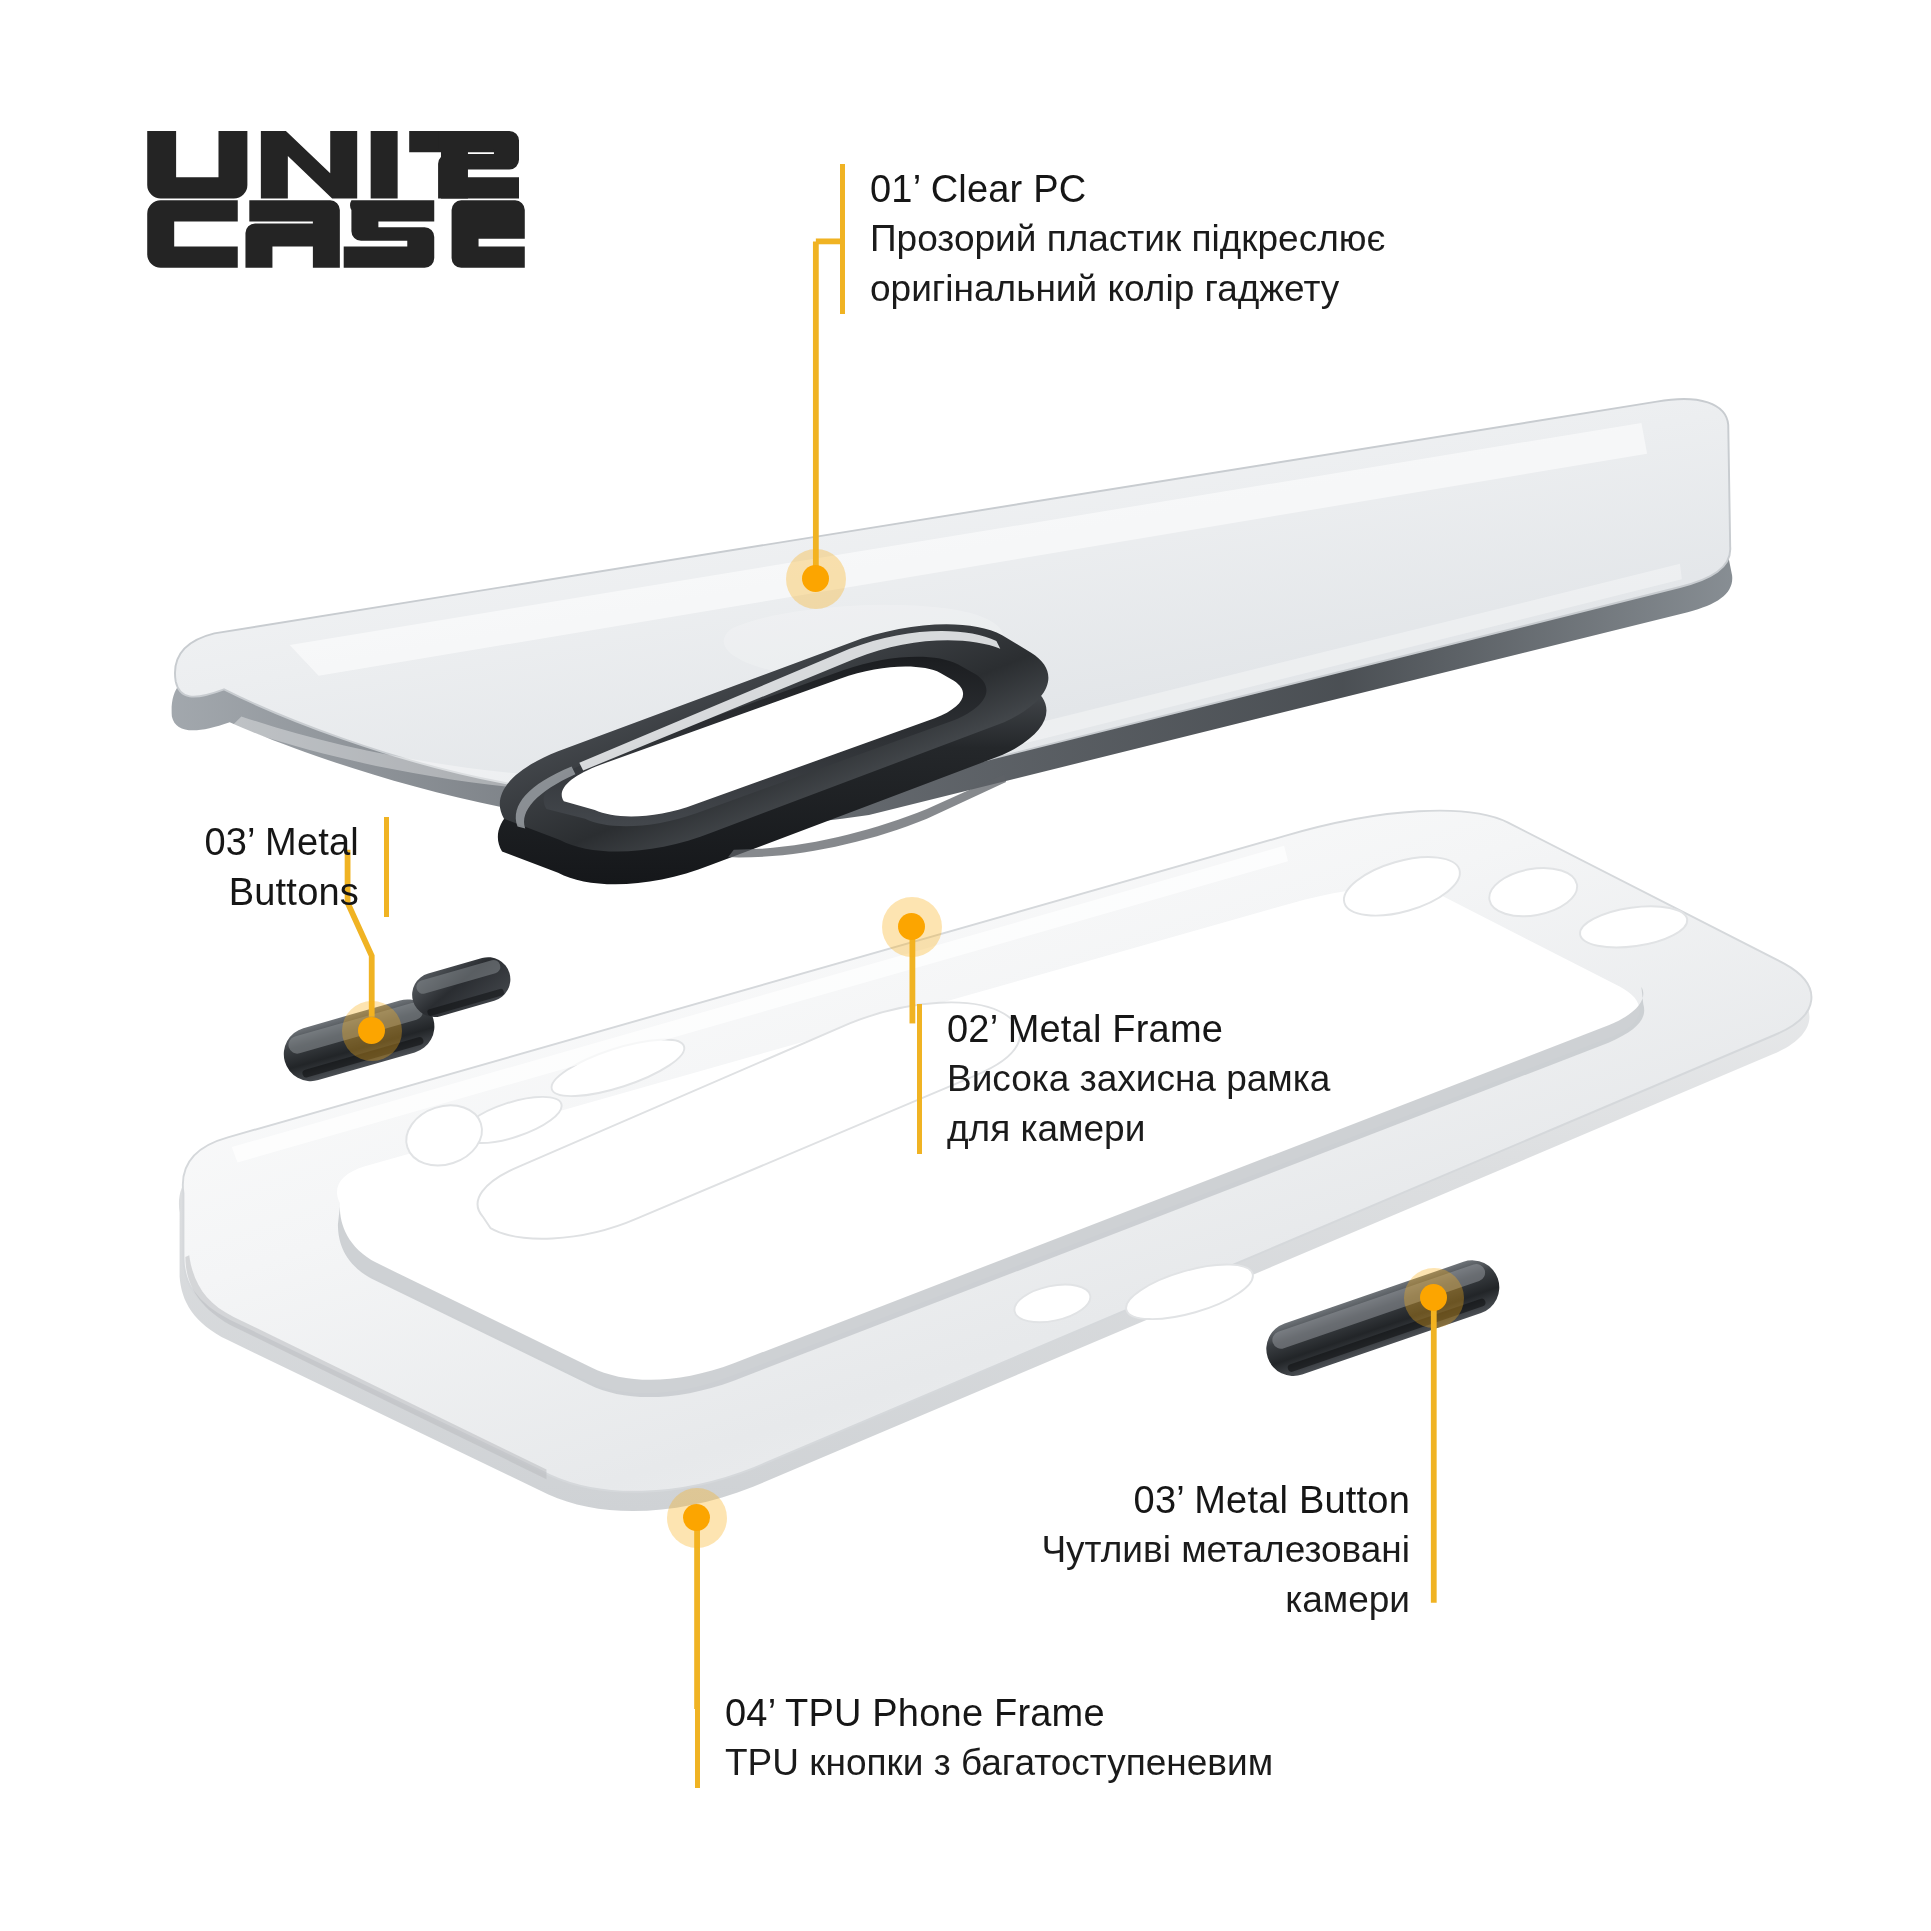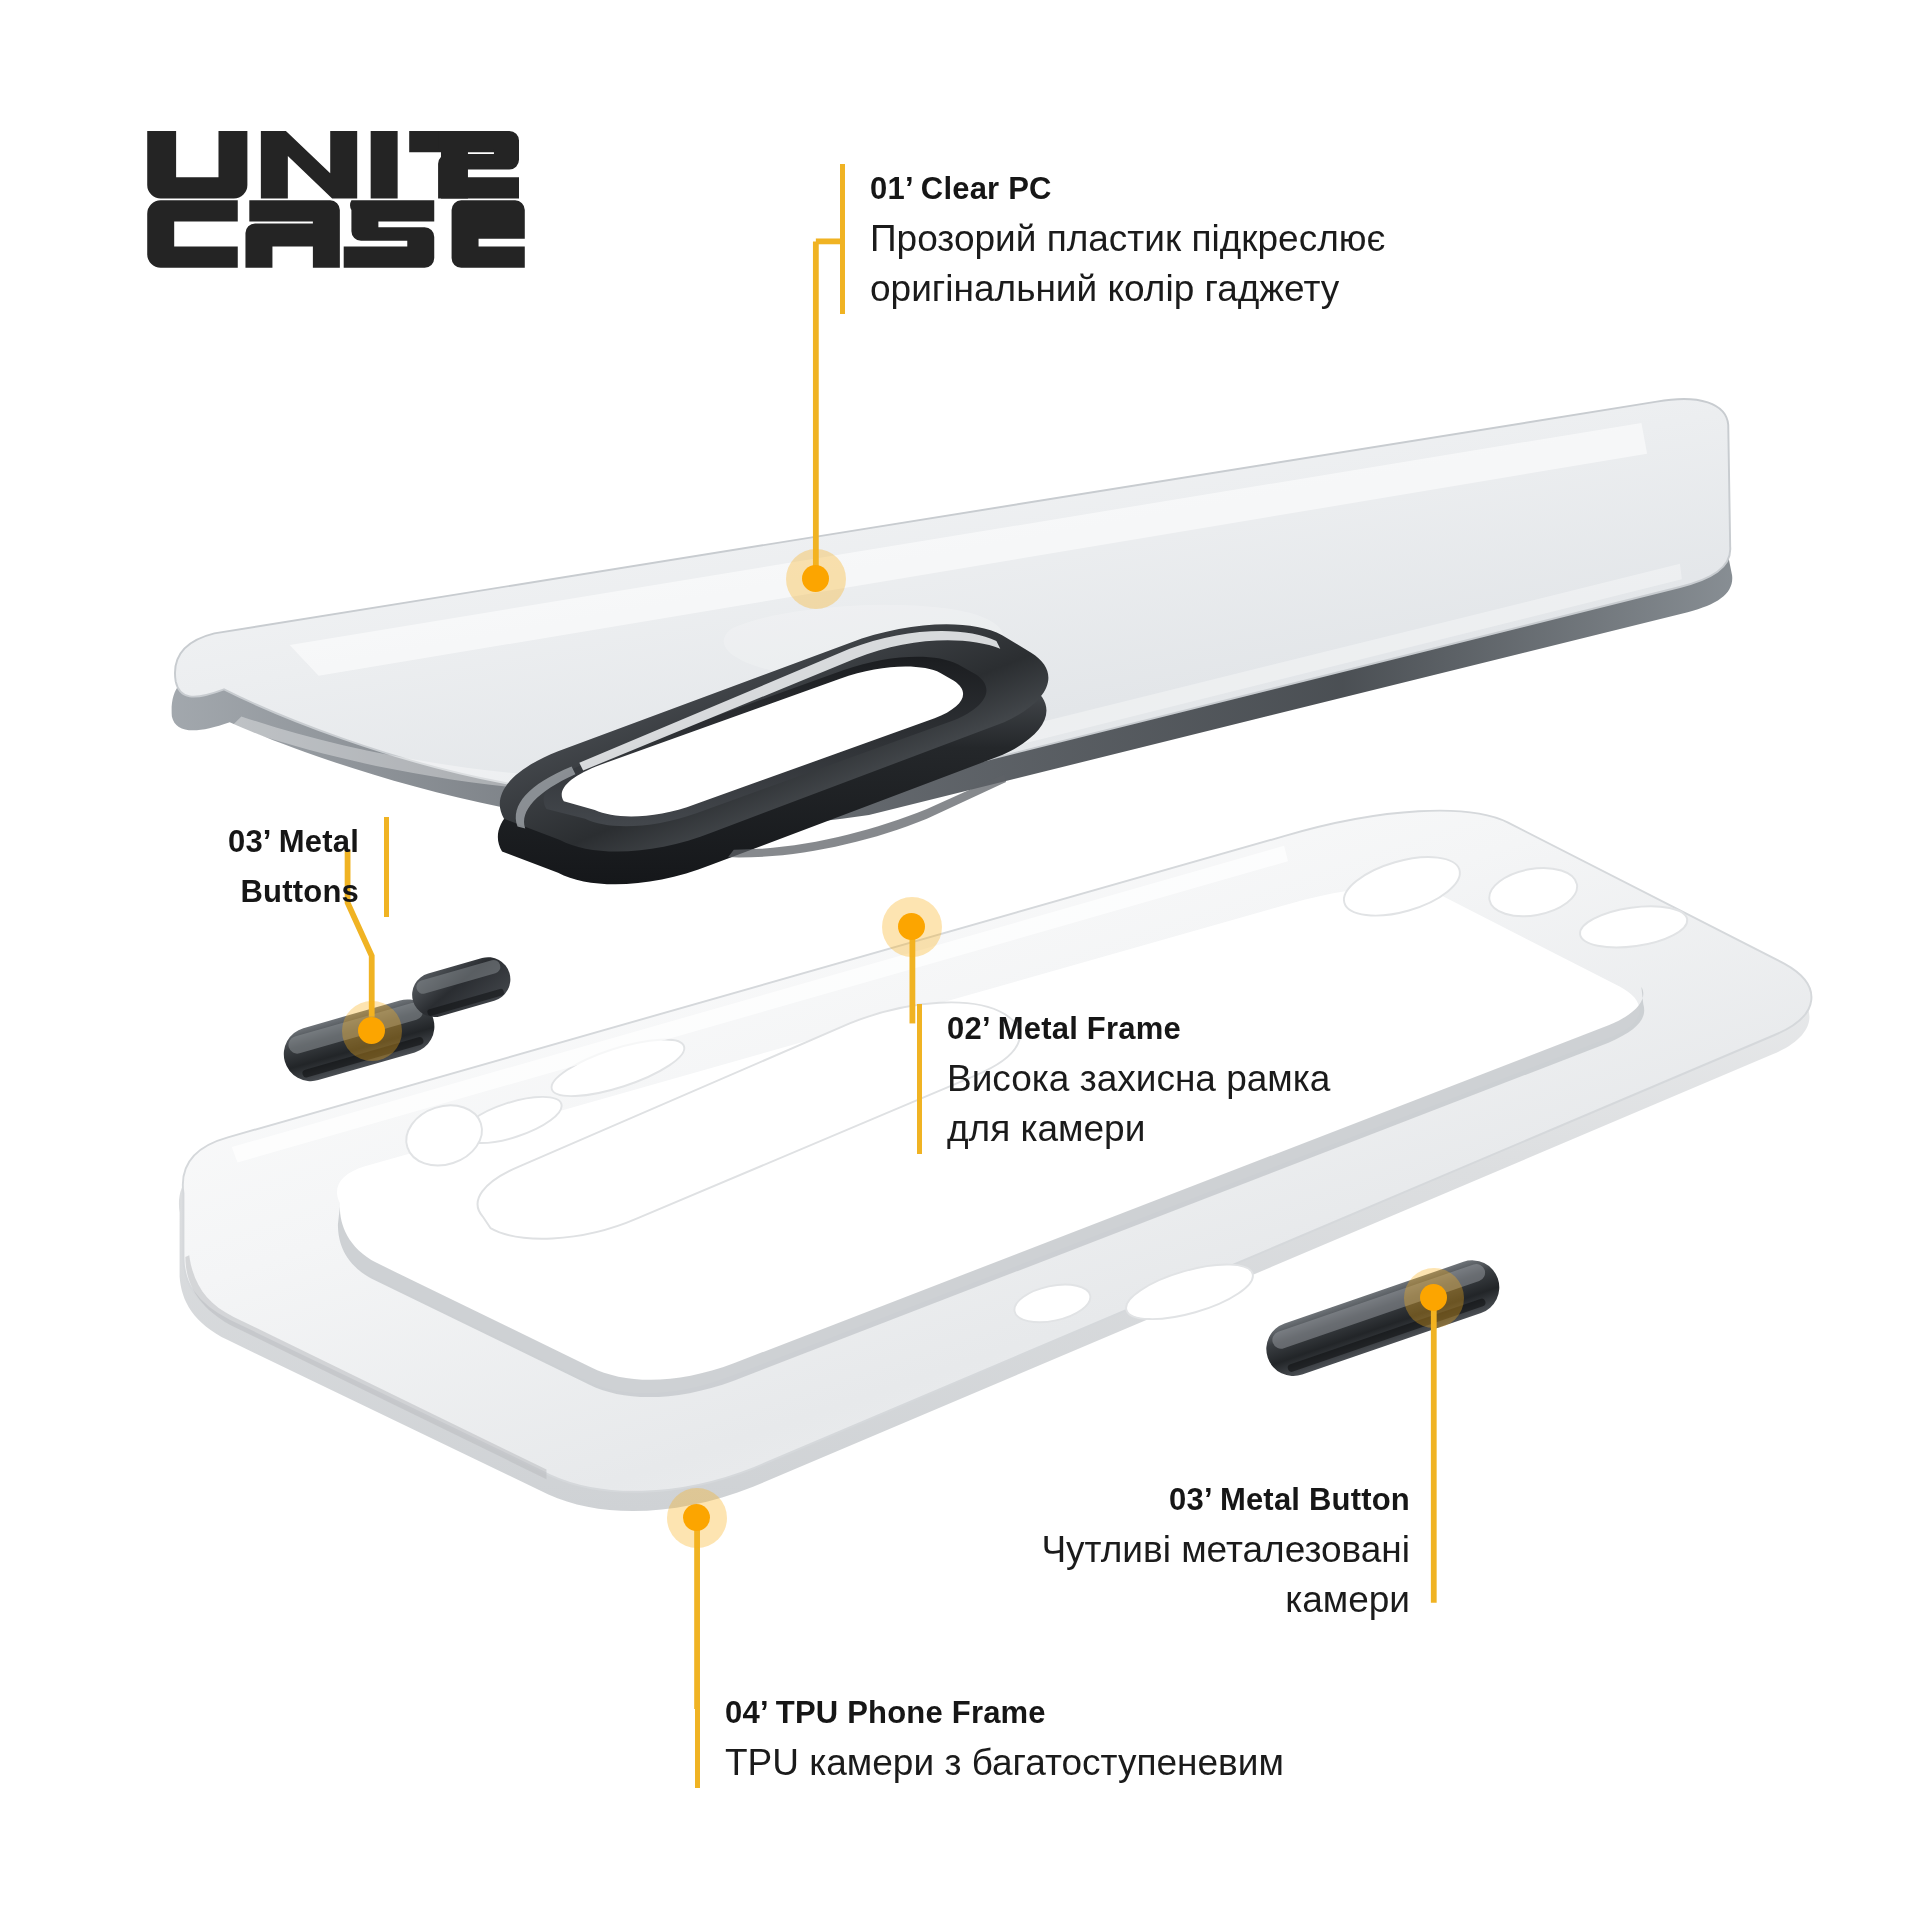--- a/index.html
+++ b/index.html
@@ -12,22 +12,22 @@
   }
   #stage{position:absolute;left:0;top:0;width:1931px;height:1931px;}
 
   
   .logo{position:absolute;left:143px;top:104px;width:406px;height:183px;}
   .logo svg{display:block;}
 
   
   .callout{position:absolute;}
   .callout .title{
-    font-weight:bold;
-    font-size:31px;
+    font-weight:normal;
+    font-size:38px;
     line-height:50px;
     color:#161616;
     letter-spacing:0.2px;
     white-space:nowrap;
   }
   .callout .desc{
     font-weight:normal;
     font-size:37px;
     line-height:50px;
     color:#1b1b1b;
@@ -354,17 +354,17 @@
   </div>
 
   <div class="callout" style="left:676px;top:1475px;width:734px;text-align:right;">
     <div class="title">03’ Metal Button</div>
     <div class="desc">Чутливі металезовані</div>
     <div class="desc">камери</div>
   </div>
 
   <div class="callout left-bar" style="left:695px;top:1688px;width:792px;">
     <div class="title">04’ TPU Phone Frame</div>
-    <div class="desc">TPU камери з багатоступеневим</div>
+    <div class="desc">TPU кнопки з багатоступеневим</div>
   </div>
 
 </div>
 
 
 </body></html>

